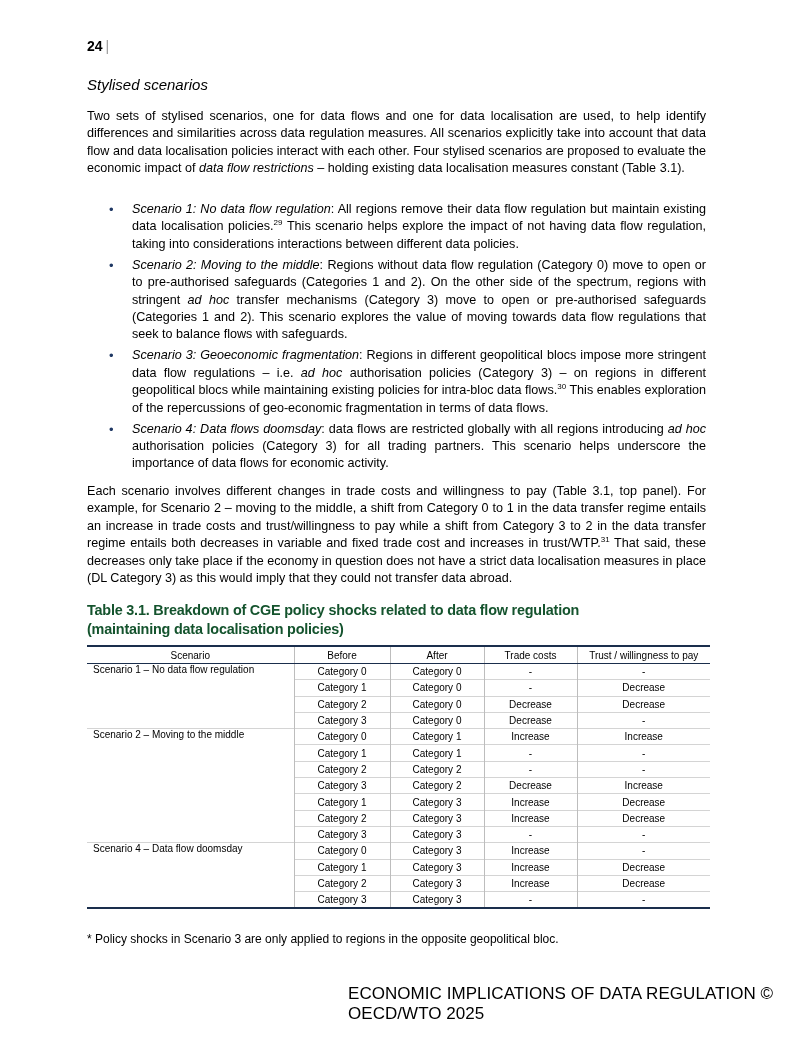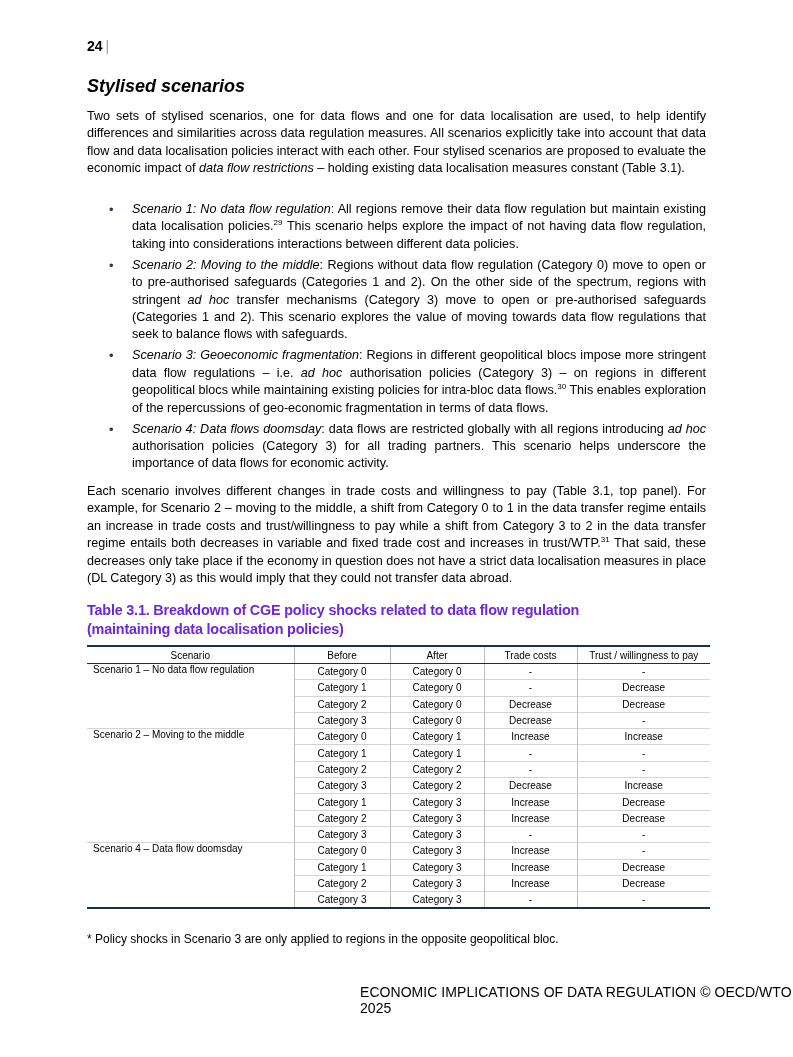--- a/index.html
+++ b/index.html
@@ -1,39 +1,39 @@
 <!DOCTYPE html>
 <html><head>
   <meta charset="utf-8">
   <style>
     html, body { margin: 0; padding: 0; background: #ffffff; }
     body { width: 793px; height: 1057px; position: relative; overflow: hidden;
            font-family: "Liberation Sans", sans-serif; color: #000; }
     .page-num { position: absolute; left: 87px; top: 38px; font-size: 14px; font-weight: bold; }
     .page-num .bar { font-weight: normal; color: #999; margin-left: 3px; }
-    .section-heading { position: absolute; left: 87px; top: 76px; font-size: 18px; font-weight: bold; font-style: italic; }
+    .section-heading { position: absolute; left: 87px; top: 76px; font-size: 15px; font-weight: normal; font-style: italic; }
     .body-text { position: absolute; left: 87px; width: 619px; font-size: 12.6px; line-height: 17.4px; text-align: justify; }
     .p1 { top: 108px; }
     .bullets { position: absolute; left: 87px; top: 201px; width: 619px; margin: 0; padding: 0; list-style: none; }
     .bullets li { position: relative; padding-left: 45px; font-size: 12.6px; line-height: 17.4px; text-align: justify; margin-bottom: 3.6px; }
     .bullets li .dot { position: absolute; left: 22px; top: 0; color: #1f3864; font-size: 13px; }
     .p2 { top: 483px; }
     sup { font-size: 8px; line-height: 0; vertical-align: super; }
-    .table-title { position: absolute; left: 87px; top: 601px; font-size: 14.4px; font-weight: bold; color: #6d28d9; line-height: 19px; font-family: "Liberation Sans", sans-serif; letter-spacing: -0.2px; }
+    .table-title { position: absolute; left: 87px; top: 601px; font-size: 14.4px; font-weight: bold; color: #14532d; line-height: 19px; font-family: "Liberation Sans", sans-serif; letter-spacing: -0.2px; }
     .tbl-wrap { position: absolute; left: 87px; top: 645px; width: 623px; }
     table { border-collapse: collapse; width: 623px; font-size: 10px; border-top: 2.5px solid #1a2e4c; border-bottom: 2.5px solid #1a2e4c; }
     th { font-weight: normal; height: 16px; padding: 0; border-bottom: 1px solid #1a2e4c; border-left: 1px solid #bdbdbd; text-align: center; margin-top: 24px; }
     th:first-child { border-left: none; }
     td { height: 15.3px; padding: 0; text-align: center; border-left: 1px solid #bdbdbd; border-top: 1px solid #d4d4d4; }
     td.scen { text-align: left; padding-left: 6px; border-left: none; vertical-align: top; }
     tr.group-start td { border-top: 1px solid #d4d4d4; }
     tr.inner td.scen { border-top: none; }
     .col-s { width: 207px; } .col-b { width: 96px; } .col-a { width: 94px; } .col-t { width: 93px; } .col-w { width: 133px; }
     .notes { position: absolute; left: 87px; top: 932px; font-size: 12px; line-height: 14px; }
-    .footer { position: absolute; left: 348px; top: 984px; font-size: 14px; letter-spacing: 0.05px; margin-left: 12px; }
+    .footer { position: absolute; left: 348px; top: 984px; font-size: 17px; letter-spacing: 0.05px; }
   </style>
 </head>
 <body>
 
 <div class="page-num">
   <span>24</span><span class="bar">|</span>
 </div>
 
 <div class="section-heading">Stylised scenarios</div>
 

